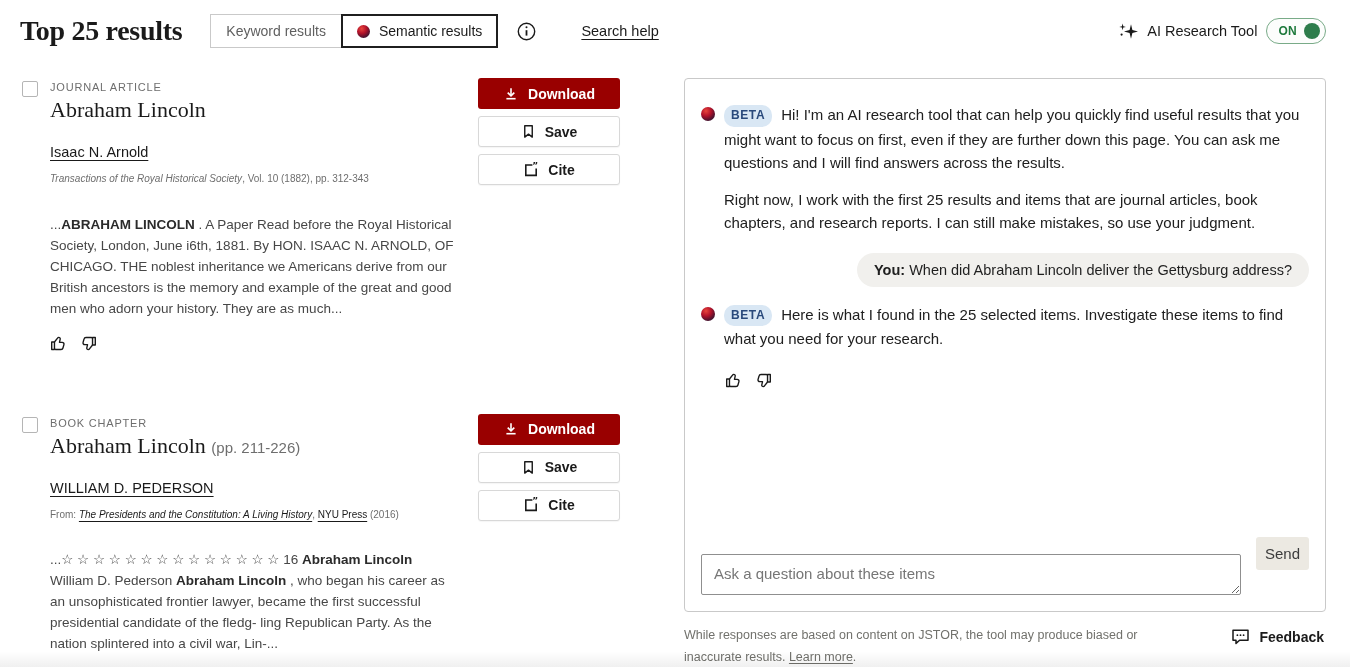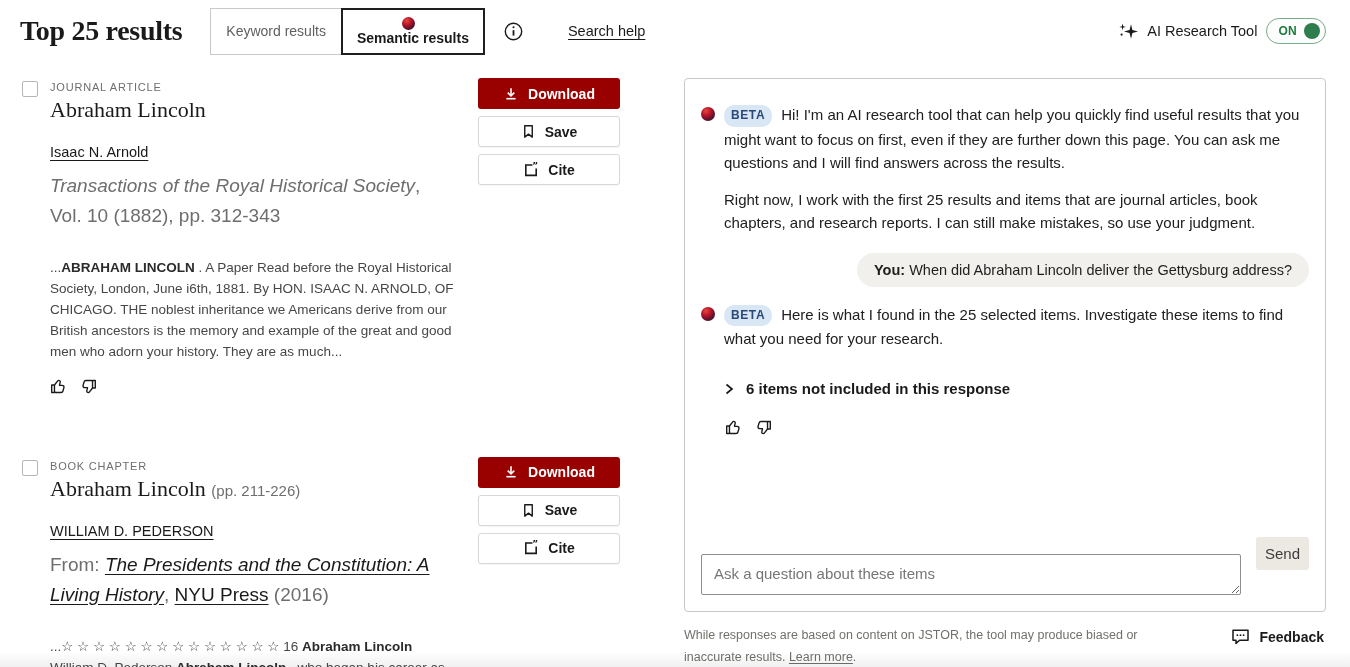--- a/index.html
+++ b/index.html
@@ -6,21 +6,21 @@
   html,body { background:#fff; }
   body {
     width:1350px; height:667px; overflow:hidden; position:relative;
     font-family:"Liberation Sans","DejaVu Sans",sans-serif; color:#1a1a1a;
     -webkit-font-smoothing:antialiased;
   }
   .topbar { display:flex; align-items:center; padding:14px 24px 10px 20px; height:58px; }
   .page-title { font-family:"Liberation Serif","DejaVu Serif",serif; font-size:28px; font-weight:700; letter-spacing:-0.3px; margin-right:28px; }
   .segmented { display:flex; align-items:stretch; }
   .seg-btn { font-size:14px; padding:8px 15px; background:#fff; border:1px solid #c9c9c9; color:#5f5f5f; cursor:pointer; display:flex; align-items:center; font-family:inherit; }
-  .seg-btn.selected { border:2px solid #1f1f1f; color:#1a1a1a; font-weight:700; margin-left:-1px; padding:7px 14px;flex-direction:column; }
+  .seg-btn.selected { border:2px solid #1f1f1f; color:#1a1a1a; font-weight:400; margin-left:-1px; padding:7px 14px; }
   .sphere { width:13px; height:13px; border-radius:50%; display:inline-block; margin-right:9px;
     background:radial-gradient(circle at 36% 28%, #e8453c 0%, #b3122a 38%, #55122e 68%, #1d1d3c 100%); }
   .info-wrap { margin-left:18px; display:flex; align-items:center; }
   .searchhelp { margin-left:44px; font-size:14.5px; color:#1a1a1a; text-decoration:underline; text-underline-offset:3px; cursor:pointer; }
   .top-spacer { flex:1; }
   .ai-tool { display:flex; align-items:center; gap:9px; }
   .ai-tool-label { font-size:14.5px; }
   .toggle { display:flex; align-items:center; gap:7px; border:1.5px solid #79ab88; border-radius:14px; background:#fcfdfc; padding:4px 5px 4px 11px; cursor:pointer; }
   .toggle-text { color:#1f7a3d; font-size:12px; font-weight:700; letter-spacing:.3px; }
   .toggle-knob { width:16px; height:16px; border-radius:50%; background:#2e7d4c; }
@@ -28,21 +28,21 @@
   .content { display:flex; align-items:flex-start; padding:8px 24px 0 20px; column-gap:64px; }
   .results-col { width:600px; flex-shrink:0; padding-top:12px; }
 
   .result { display:flex; align-items:flex-start; margin-bottom:62px; }
   .checkbox { width:16px; height:16px; border:1.5px solid #b5b5b5; border-radius:2px; background:#fff; margin:3px 12px 0 2px; flex-shrink:0; cursor:pointer; }
   .result-main { width:406px; }
   .type-label { font-size:11px; letter-spacing:.8px; color:#6e6e6e; font-weight:500; margin:3px 0 4px; }
   .result-title { font-family:"Liberation Serif","DejaVu Serif",serif; font-size:22px; font-weight:500; line-height:1.2; margin-bottom:20px; }
   .title-pages { font-family:"Liberation Sans","DejaVu Sans",sans-serif; font-size:15px; font-weight:400; color:#6e6e6e; }
   .author-link { display:inline-block; font-size:14.5px; color:#1a1a1a; text-decoration:underline; text-underline-offset:3px; margin-bottom:11px; cursor:pointer; }
-  .source-line { font-size:19px; color:#6e6e6e; line-height:1.55; margin-bottom:28px; }
+  .source-line { font-size:10px; color:#6e6e6e; line-height:1.55; margin-bottom:28px; }
   .source-line .ital { font-style:italic; }
   .source-line a { color:#1a1a1a; text-decoration:underline; text-underline-offset:3px; cursor:pointer; }
   .source-line .booklink { font-style:italic; }
   .snippet { font-size:13.5px; color:#474747; line-height:1.55; }
   .snippet strong { color:#2b2b2b; }
   .thumbs { display:flex; gap:13px; margin-top:15px; }
   .thumb-btn { background:none; border:none; cursor:pointer; padding:0; line-height:0; }
 
   .result-actions { margin-left:auto; width:142px; flex-shrink:0; display:flex; flex-direction:column; gap:7px; }
   .action-btn { height:31px; width:100%; display:flex; align-items:center; justify-content:center; gap:9px;
@@ -229,26 +229,20 @@
 
       <div class="user-row">
         <div class="user-bubble"><strong>You:</strong> When did Abraham Lincoln deliver the Gettysburg address?</div>
       </div>
 
       <div class="msg">
         <span class="avatar"></span>
         <div class="msg-body">
           <p><span class="beta">BETA</span><span>Here is what I found in the 25 selected items. Investigate these items to find what you need for your research.</span></p>
 
-          <button class="items-note">
-            <svg width="11" height="14" viewBox="0 0 11 14" fill="none" stroke="#1a1a1a" stroke-width="1.7">
-              <path d="M2.5 2.5 L8 7 L2.5 11.5"></path>
-            </svg>
-            <span>6 items not included in this response</span>
-          </button>
 
           <div class="thumbs ai-thumbs">
             <button class="thumb-btn">
               <svg width="17" height="17" viewBox="0 0 16 16" fill="none" stroke="#1a1a1a" stroke-width="1.3" stroke-linejoin="round">
                 <path d="M1.6 6.6 h2.6 v7 H1.6 z"></path>
                 <path d="M4.2 12.9 l.9.7 h5.3 c.9 0 1.6-.6 1.8-1.4 l.9-3.2 c.3-1.1-.5-2.1-1.6-2.1 H8.9 l.7-3 c.2-.9-.5-1.7-1.4-1.7 -.5 0-.9.3-1.1.7 L4.2 6.6"></path>
               </svg>
             </button>
             <button class="thumb-btn">
               <svg width="17" height="17" viewBox="0 0 16 16" fill="none" stroke="#1a1a1a" stroke-width="1.3" stroke-linejoin="round" transform="rotate(180)">

